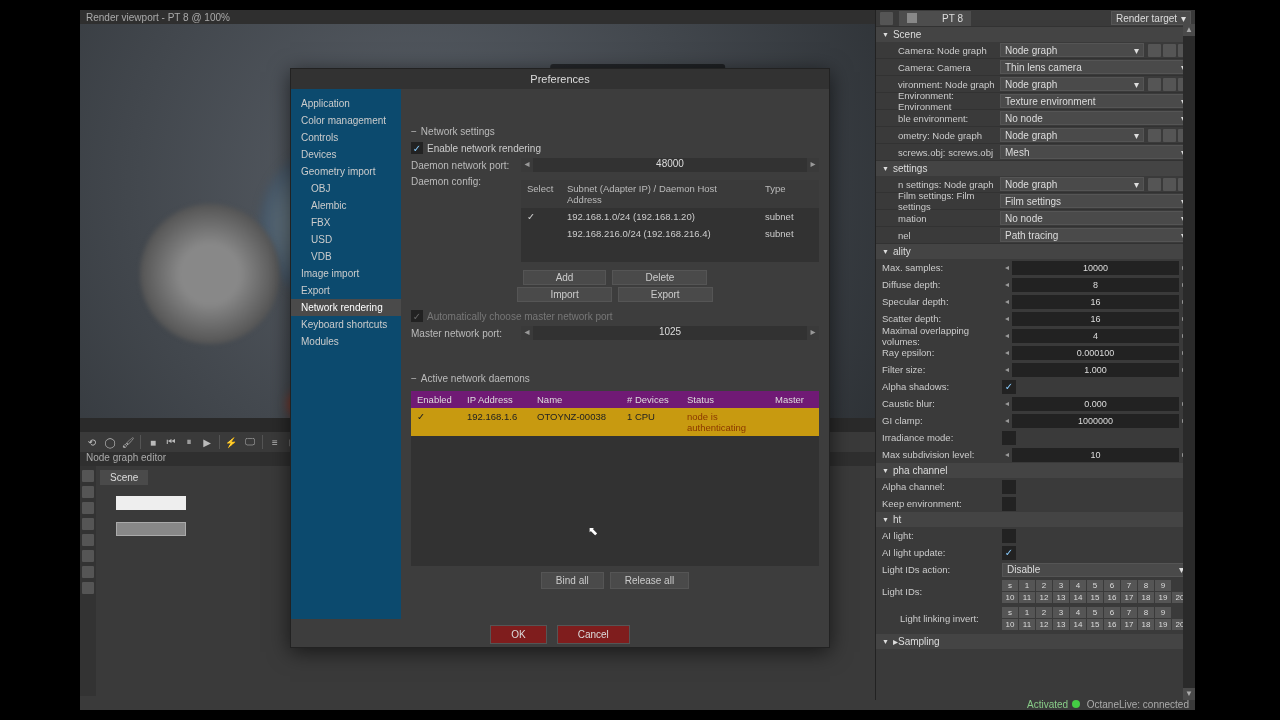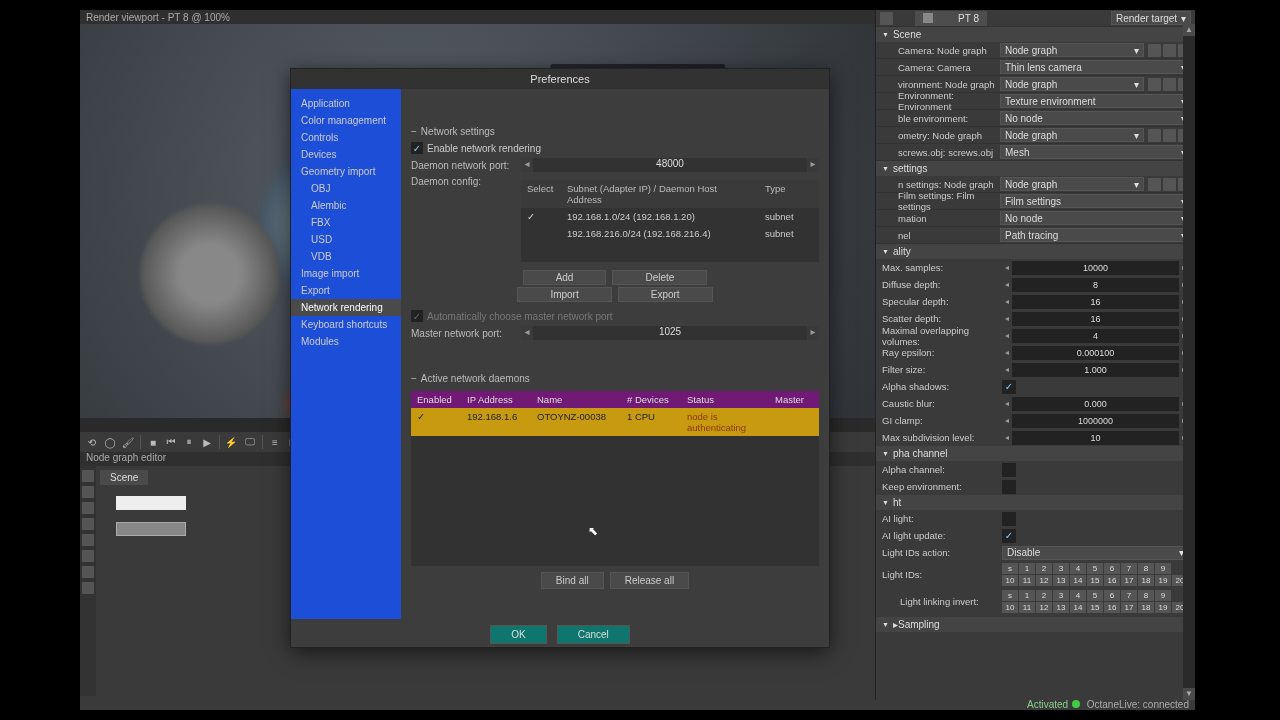--- a/index.html
+++ b/index.html
@@ -50,21 +50,21 @@
 .light-cell{width:16px;height:11px;background:#555;color:#ddd;font-size:8px;display:flex;align-items:center;justify-content:center;}
 .footer-status{position:absolute;bottom:0;right:6px;font-size:9px;color:#8c8;}
 .footer-status .dot{display:inline-block;width:8px;height:8px;background:#4c4;border-radius:50%;margin:0 4px;}
 .scrollbar-r{position:absolute;right:0;top:14px;width:12px;height:676px;background:#2a2a2a;}
 .scroll-arrow{position:absolute;width:12px;height:12px;background:#4a4a4a;color:#aaa;text-align:center;line-height:12px;font-size:8px;}
 
 
 .modal{position:absolute;left:290px;top:68px;width:540px;height:580px;background:#3d3d3d;border:1px solid #222;box-shadow:0 4px 20px rgba(0,0,0,.6);}
 .modal-title{background:#323232;text-align:center;padding:4px;color:#ddd;font-size:11px;}
 .modal-body{display:flex;height:530px;}
-.modal-nav{width:110px;background:#1d4ed8;padding:6px 0;}
+.modal-nav{width:110px;background:#0c4a6e;padding:6px 0;}
 .modal-nav .item{padding:3px 10px;color:#ccc;cursor:pointer;font-size:10px;}
 .modal-nav .sub{padding-left:20px;}
 .modal-nav .item.sel{background:#4a4a4a;color:#fff;}
 .modal-content{flex:1;padding:6px 10px;background:#3d3d3d;overflow:hidden;}
 .grp-head{color:#bbb;font-size:10px;padding:3px 0;display:flex;align-items:center;margin-top:28px;}
 .grp-head::before{content:"−";margin-right:4px;}
 .field-row{display:flex;align-items:center;padding:2px 0;}
 .field-row .fl{flex:0 0 110px;color:#bbb;font-size:10px;}
 .field-row .chk{width:12px;height:12px;background:#222;display:flex;align-items:center;justify-content:center;margin-right:4px;color:#8cf;}
 .portfield{flex:1;display:flex;height:14px;background:#323232;}
@@ -79,21 +79,21 @@
 .btn-row button{background:#4a4a4a;border:1px solid #555;color:#ccc;padding:2px 14px;font-size:10px;}
 .btn-row.sm button{padding:1px 32px;}
 .disabled-text{color:#777;}
 .active-tbl{margin-top:4px;}
 .active-head{display:flex;background:#701a75;color:#ddd;}
 .active-head div,.active-row div{padding:3px 6px;font-size:9.5px;}
 .active-row{display:flex;background:#c89a10;color:#222;}
 .ac-en{width:50px;} .ac-ip{width:70px;} .ac-name{width:90px;} .ac-dev{width:60px;} .ac-status{flex:1;} .ac-master{width:50px;}
 .active-row .ac-status{color:#8a3800;}
 .modal-footer{display:flex;justify-content:center;gap:10px;padding:6px;}
-.modal-footer button{background:#0f766e;border:1px solid #555;color:#ddd;padding:3px 20px;font-size:10px;}
+.modal-footer button{background:#7f1d1d;border:1px solid #555;color:#ddd;padding:3px 20px;font-size:10px;}
 .cursor{position:absolute;left:588px;top:524px;font-size:12px;color:#fff;pointer-events:none;}
 </style>
 </head>
 <body>
 
 <div class="app">
   <div class="viewport-bar">
     <span>Render viewport - PT 8 @ 100%</span>
   </div>
   <div class="viewport-img">
@@ -141,21 +141,21 @@
     <div class="node-canvas">
       <span class="node-scene-tab">Scene</span>
       <div class="node-box"></div>
       <div class="node-box2"></div>
     </div>
   </div>
 
   <div class="inspector">
     <div class="insp-row">
       <span class="mini-ic"></span>
-      <div class="pt-tab" style="margin-left:22px;gap:25px;">
+      <div class="pt-tab" style="margin-left:6px;gap:25px;">
         <span style="width:10px;height:10px;background:#888;display:inline-block;"></span>
         <span>PT 8</span>
       </div>
       <div style="flex:1"></div>
       <div class="insp-drop" style="flex:0 0 80px;">
           <span>Render target</span>
           <span>▾</span>
         </div>
     </div>
     <div class="section-head">Scene</div>
@@ -332,20 +332,24 @@
             <span class="arr">▸</span>
           </div>
         </div>
         <div class="slider-row">
           <span class="lbl">GI clamp:</span>
   <div class="slider-wrap">
             <span class="arr">◂</span>
             <span class="val">1000000</span>
             <span class="arr">▸</span>
           </div>
+        </div>
+        <div class="slider-row">
+          <span class="lbl">Irradiance mode:</span>
+  <span class="checkbox"></span>
         </div>
         <div class="slider-row">
           <span class="lbl">Max subdivision level:</span>
   <div class="slider-wrap">
             <span class="arr">◂</span>
             <span class="val">10</span>
             <span class="arr">▸</span>
           </div>
         </div>
       </div>

